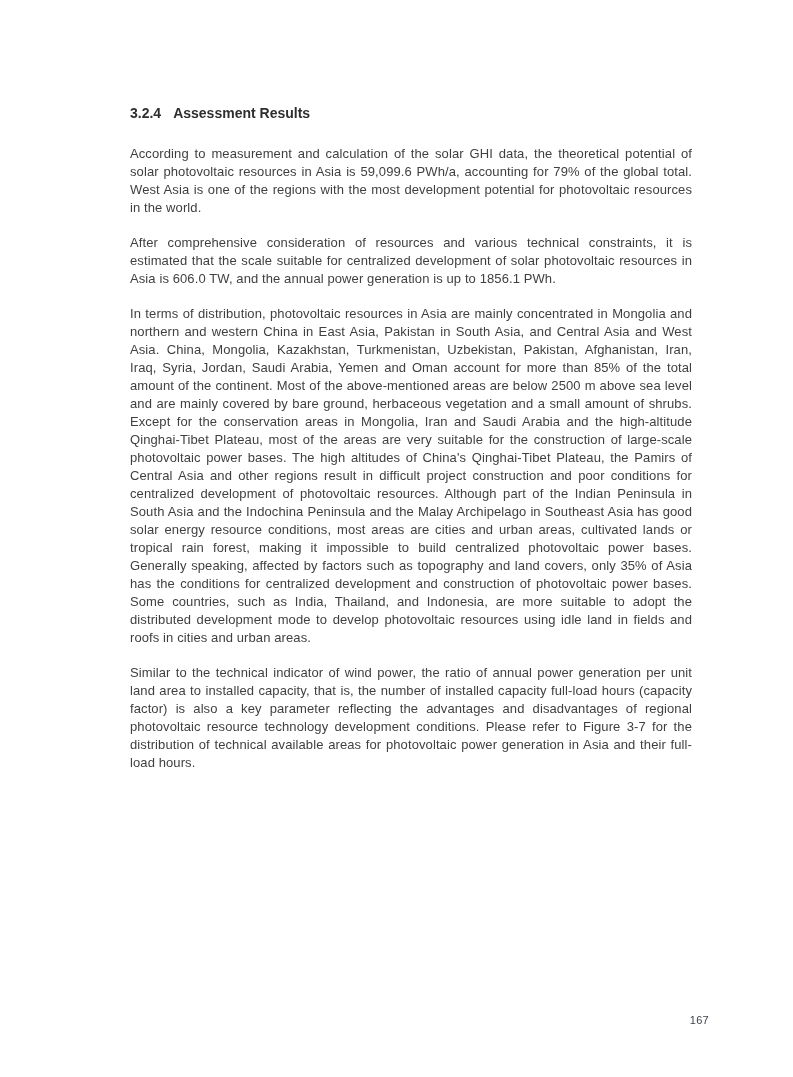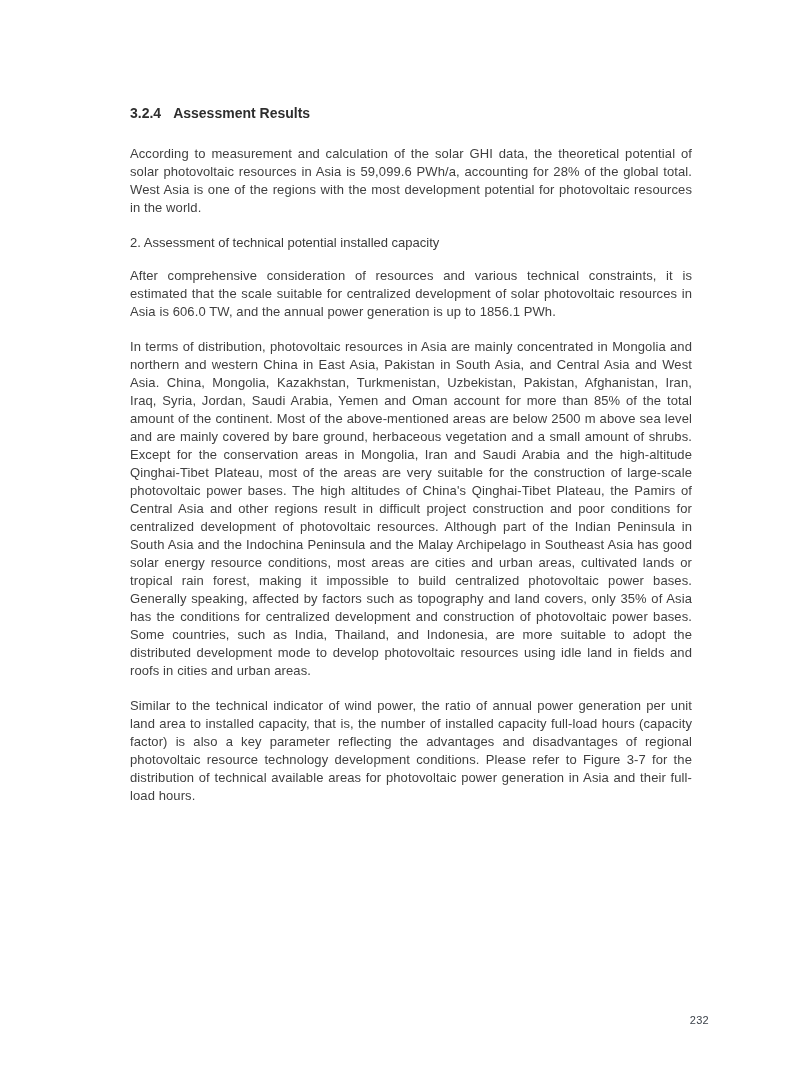--- a/index.html
+++ b/index.html
@@ -62,26 +62,25 @@
 <body>
 
 <div class="page">
   <div class="content">
 
     <h2 class="doc-heading">
       <span class="heading-number">3.2.4</span><span>Assessment Results</span>
     </h2>
 
 
-    <p class="para">According to measurement and calculation of the solar GHI data, the theoretical potential of solar photovoltaic resources in Asia is 59,099.6 PWh/a, accounting for 28% of the global total. West Asia is one of the regions with the most development potential for photovoltaic resources in the world.</p>
+    <p class="para">According to measurement and calculation of the solar GHI data, the theoretical potential of solar photovoltaic resources in Asia is 59,099.6 PWh/a, accounting for 79% of the global total. West Asia is one of the regions with the most development potential for photovoltaic resources in the world.</p>
 
-    <p class="subheading">2. Assessment of technical potential installed capacity</p>
 
     <p class="para">After comprehensive consideration of resources and various technical constraints, it is estimated that the scale suitable for centralized development of solar photovoltaic resources in Asia is 606.0 TW, and the annual power generation is up to 1856.1 PWh.</p>
 
     <p class="para">In terms of distribution, photovoltaic resources in Asia are mainly concentrated in Mongolia and northern and western China in East Asia, Pakistan in South Asia, and Central Asia and West Asia. China, Mongolia, Kazakhstan, Turkmenistan, Uzbekistan, Pakistan, Afghanistan, Iran, Iraq, Syria, Jordan, Saudi Arabia, Yemen and Oman account for more than 85% of the total amount of the continent. Most of the above-mentioned areas are below 2500 m above sea level and are mainly covered by bare ground, herbaceous vegetation and a small amount of shrubs. Except for the conservation areas in Mongolia, Iran and Saudi Arabia and the high-altitude Qinghai-Tibet Plateau, most of the areas are very suitable for the construction of large-scale photovoltaic power bases. The high altitudes of China's Qinghai-Tibet Plateau, the Pamirs of Central Asia and other regions result in difficult project construction and poor conditions for centralized development of photovoltaic resources. Although part of the Indian Peninsula in South Asia and the Indochina Peninsula and the Malay Archipelago in Southeast Asia has good solar energy resource conditions, most areas are cities and urban areas, cultivated lands or tropical rain forest, making it impossible to build centralized photovoltaic power bases. Generally speaking, affected by factors such as topography and land covers, only 35% of Asia has the conditions for centralized development and construction of photovoltaic power bases. Some countries, such as India, Thailand, and Indonesia, are more suitable to adopt the distributed development mode to develop photovoltaic resources using idle land in fields and roofs in cities and urban areas.</p>
 
     <p class="para">Similar to the technical indicator of wind power, the ratio of annual power generation per unit land area to installed capacity, that is, the number of installed capacity full-load hours (capacity factor) is also a key parameter reflecting the advantages and disadvantages of regional photovoltaic resource technology development conditions. Please refer to Figure 3-7 for the distribution of technical available areas for photovoltaic power generation in Asia and their full-load hours.</p>
 
   </div>
 
-  <div class="page-number">232</div>
+  <div class="page-number">167</div>
 </div>
 
 </body></html>

